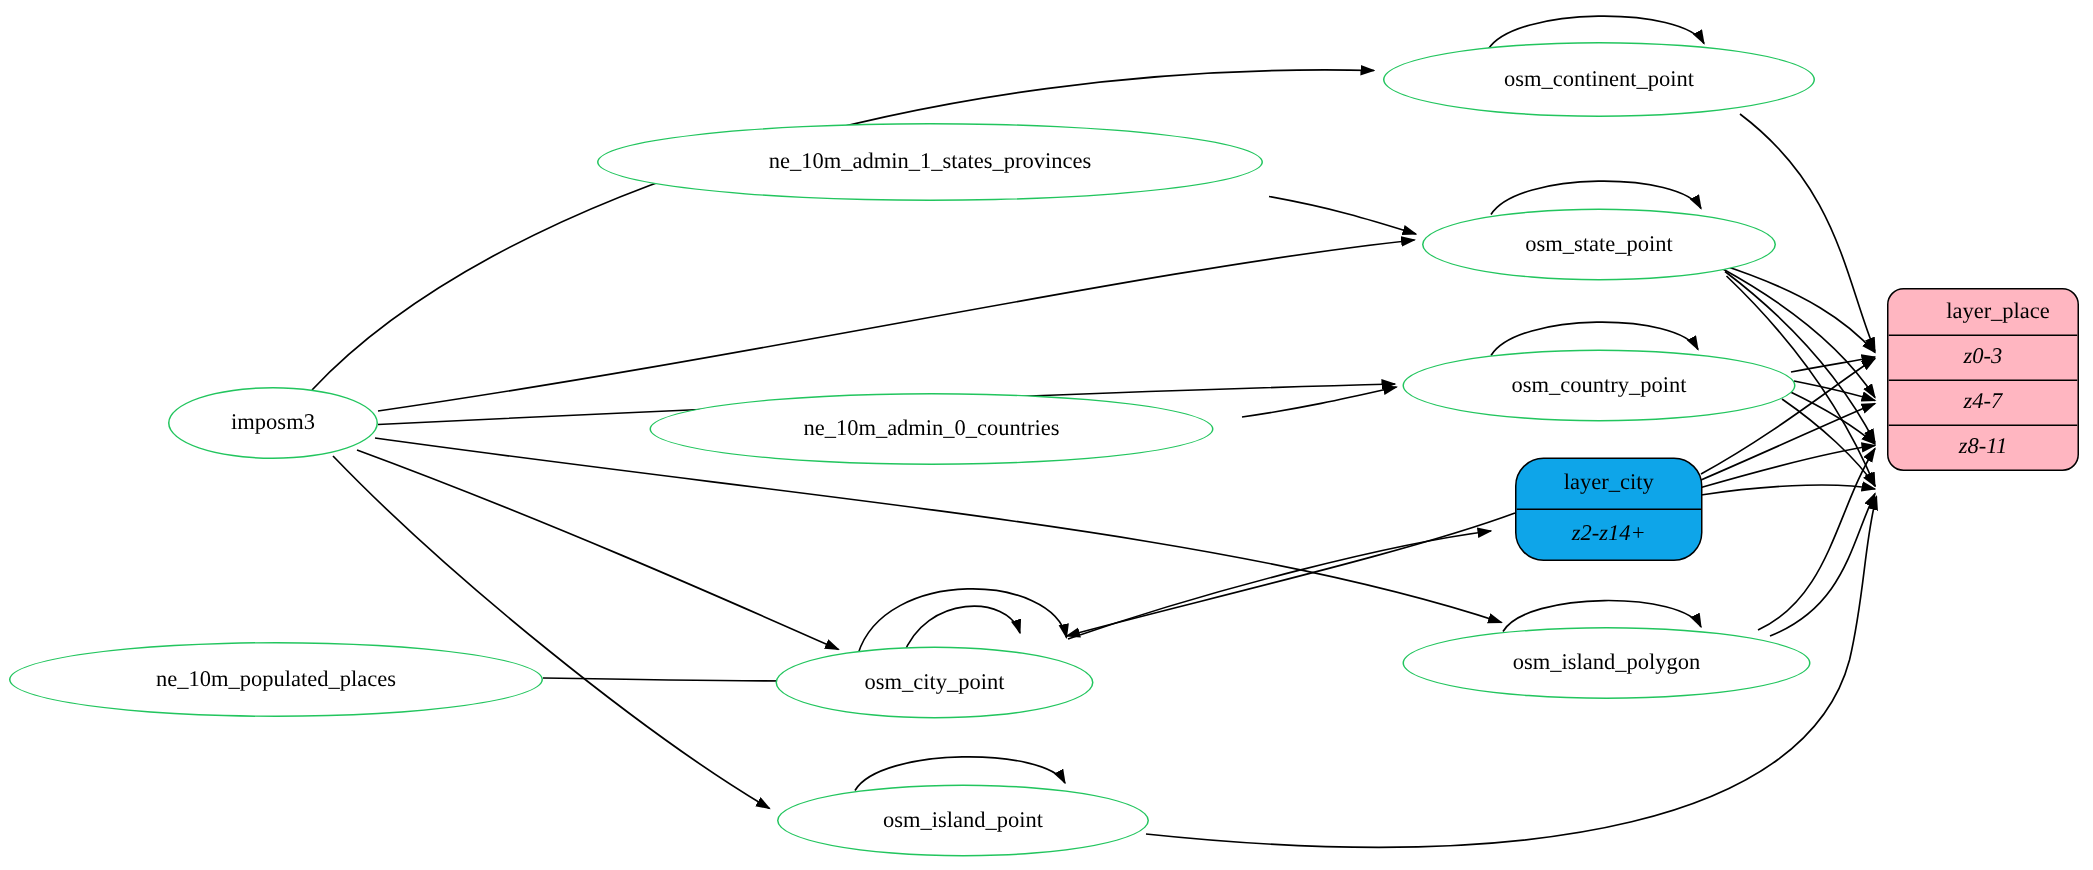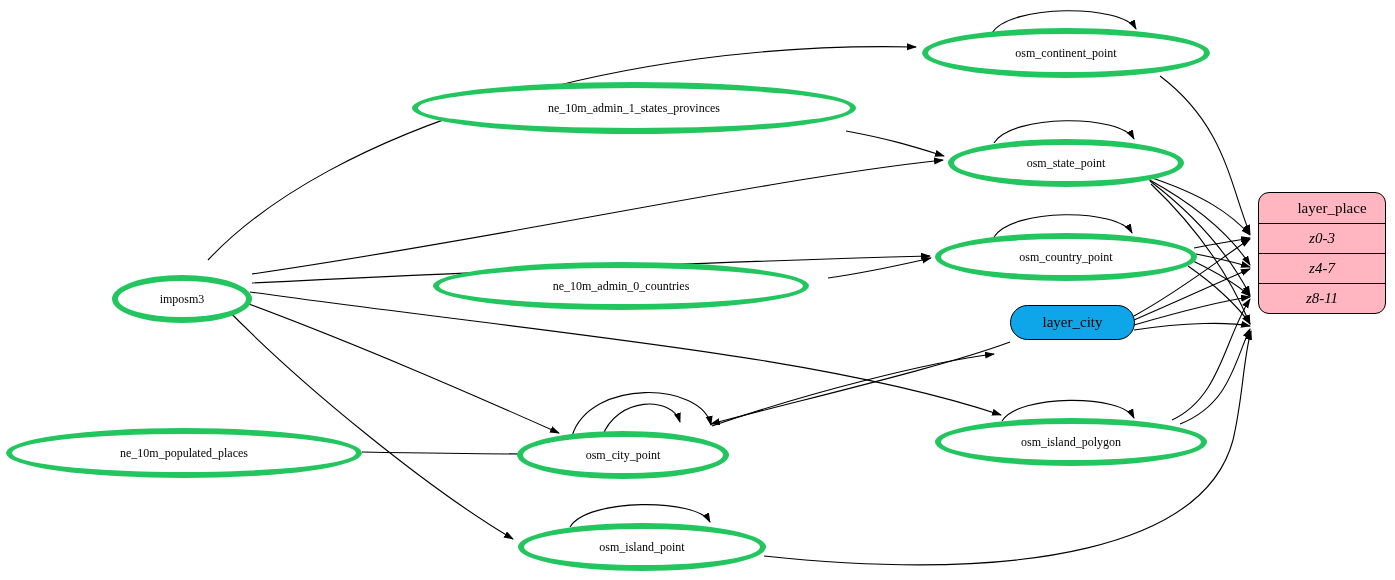--- a/index.html
+++ b/index.html
@@ -1,21 +1,21 @@
 <!DOCTYPE html>
 <html><head>
 <meta charset="utf-8">
 <style>
   html,body{margin:0;padding:0;background:#ffffff;}
   #canvas{position:relative;width:1395px;height:580px;background:#ffffff;overflow:hidden;
           font-family:"Liberation Serif","DejaVu Serif",serif;}
   #edge-layer{position:absolute;left:0;top:0;width:1395px;height:580px;}
   .edge{fill:none;stroke:#000000;stroke-width:1.1px;}
-  .node-ellipse{position:absolute;border:6px solid #22c55e;border-radius:50%;background:#ffffff;
-          display:flex;align-items:center;justify-content:center;font-size:12px;color:#000;
+  .node-ellipse{position:absolute;border:1px solid #22c55e;border-radius:50%;background:#ffffff;
+          display:flex;align-items:center;justify-content:center;font-size:15px;color:#000;
           box-sizing:border-box;white-space:nowrap;}
   .node-record{position:absolute;border:1.5px solid #000;border-radius:11px;overflow:hidden;
           background:#ffb6c1;box-sizing:border-box;text-align:center;font-size:15px;color:#000;}
   .record-header{display:flex;align-items:center;justify-content:center;box-sizing:border-box;}
   .record-row{display:flex;align-items:center;justify-content:center;border-top:1px solid #000;
           box-sizing:border-box;font-style:italic;}
 </style>
 </head>
 <body>
 
@@ -57,24 +57,24 @@
         <path d="M 1134,316 C 1185,288 1225,255 1250,239" class="edge" marker-end="url(#arrow)" stroke="#000000"></path>
         <path d="M 1134,320 C 1185,298 1228,278 1250,269" class="edge" marker-end="url(#arrow)" stroke="#000000"></path>
         <path d="M 1134,325 C 1186,310 1228,300 1250,297" class="edge" marker-end="url(#arrow)" stroke="#000000"></path>
         <path d="M 1134,330 C 1186,322 1230,322 1250,326" class="edge" marker-end="url(#arrow)" stroke="#000000"></path>
         <path d="M 1172,420 C 1220,398 1224,340 1250,299" class="edge" marker-end="url(#arrow)" stroke="#000000"></path>
         <path d="M 1180,424 C 1230,404 1234,362 1250,329" class="edge" marker-end="url(#arrow)" stroke="#000000"></path>
         <path d="M 764,556 C 1030,584 1205,545 1233,440 C 1243,398 1243,360 1251,331" class="edge" marker-end="url(#arrow)" stroke="#000000"></path>
       </g>
   </svg>
   <div id="nodes">
-      <div class="node-ellipse" style="left: 112px; top: 275px; width: 140px; height: 48px; background: rgb(255, 255, 255);">
+      <div class="node-ellipse" style="left: 112px; top: 258px; width: 140px; height: 48px; background: rgb(255, 255, 255);">
         <span>imposm3</span>
       </div>
-      <div class="node-ellipse" style="left: 412px; top: 82px; width: 444px; height: 52px; background: rgb(255, 255, 255);">
+      <div class="node-ellipse" style="left: 398px; top: 82px; width: 444px; height: 52px; background: rgb(255, 255, 255);">
         <span>ne_10m_admin_1_states_provinces</span>
       </div>
       <div class="node-ellipse" style="left: 433px; top: 262px; width: 376px; height: 48px; background: rgb(255, 255, 255);">
         <span>ne_10m_admin_0_countries</span>
       </div>
       <div class="node-ellipse" style="left: 6px; top: 428px; width: 356px; height: 50px; background: rgb(255, 255, 255);">
         <span>ne_10m_populated_places</span>
       </div>
       <div class="node-ellipse" style="left: 922px; top: 28px; width: 288px; height: 50px; background: rgb(255, 255, 255);">
         <span>osm_continent_point</span>
@@ -89,20 +89,21 @@
         <span>osm_city_point</span>
       </div>
       <div class="node-ellipse" style="left: 935px; top: 418px; width: 272px; height: 48px; background: rgb(255, 255, 255);">
         <span>osm_island_polygon</span>
       </div>
       <div class="node-ellipse" style="left: 518px; top: 523px; width: 248px; height: 48px; background: rgb(255, 255, 255);">
         <span>osm_island_point</span>
       </div>
       <div class="node-record" style="left: 1010px; top: 305px; width: 125px; background: #0ea5e9; border-radius: 19px;">
         <div class="record-header" style="height: 33px;">layer_city</div>
+        <div class="record-row" style="height: 34px;">z2-z14+</div>
       </div>
       <div class="node-record" style="left: 1258px; top: 192px; width: 128px; background: rgb(255, 182, 193);">
         <div class="record-header" style="height: 30px; padding-left: 20px;">layer_place</div>
         <div class="record-row" style="height: 30px;">z0-3</div>
         <div class="record-row" style="height: 30px;">z4-7</div>
         <div class="record-row" style="height: 30px;">z8-11</div>
       </div>
     </div>
 </div>
 

